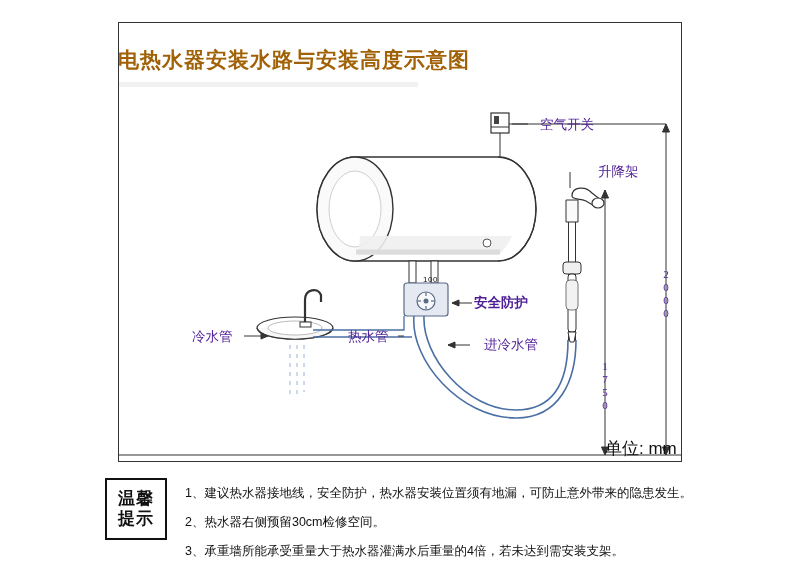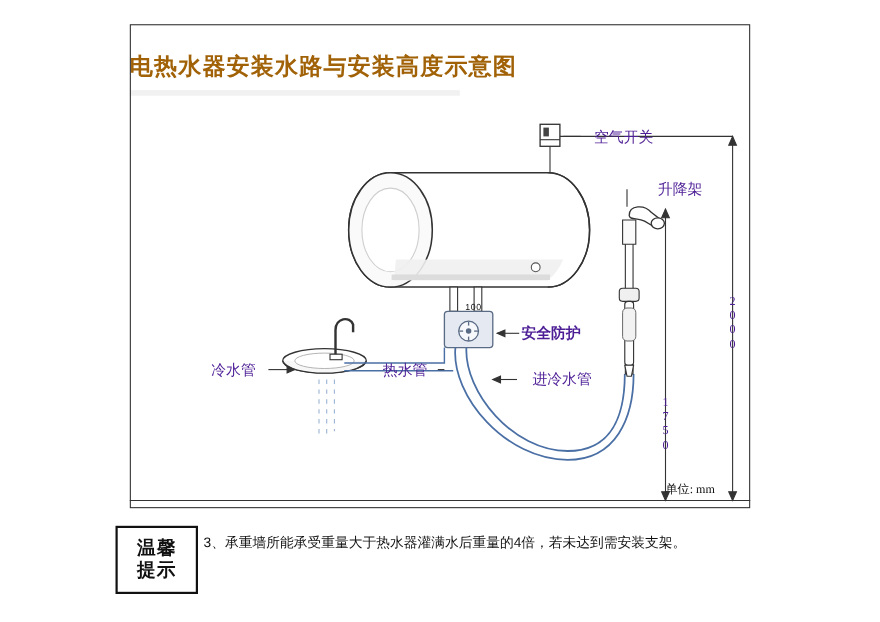--- a/index.html
+++ b/index.html
@@ -67,21 +67,21 @@
   }
   .vert {
     writing-mode: vertical-rl;
     text-orientation: upright;
     letter-spacing: 1px;
   }
   .tip-box {
     position: absolute;
     left: 105px;
     top: 478px;
-    width: 75px;
+    width: 62px;
     height: 62px;
     border: 2px solid #111;
     box-sizing: border-box;
     display: flex;
     flex-direction: column;
     align-items: center;
     justify-content: center;
     line-height: 1.15;
   }
   .tip-box span {
@@ -99,23 +99,22 @@
   .notes div {
     font-size: 12.5px;
     color: #111;
     margin-bottom: 12px;
     white-space: nowrap;
   }
   .unit {
     position: absolute;
     left: 605px;
     top: 437px;
-    font-size: 11px;
-    color: #111;
-    font-family: Liberation Serif, serif;
+    font-size: 17px;
+    color: #111;
   }
   .meter-text {
     position: absolute;
     font-size: 8px;
     color: #111;
     letter-spacing: 0.5px;
   }
 </style>
 </head>
 <body>
@@ -260,16 +259,18 @@
   <div class="lbl lbl-small vert" style="left:599px; top:360px;">1750</div>
 
   <div class="unit">单位: mm</div>
 
   <div class="tip-box">
     <span>温馨</span>
     <span>提示</span>
   </div>
 
   <div class="notes">
+    <div>1、建议热水器接地线，安全防护，热水器安装位置须有地漏，可防止意外带来的隐患发生。</div>
+    <div>2、热水器右侧预留30cm检修空间。</div>
     <div>3、承重墙所能承受重量大于热水器灌满水后重量的4倍，若未达到需安装支架。</div>
   </div>
 
 </div>
 
 </body></html>

